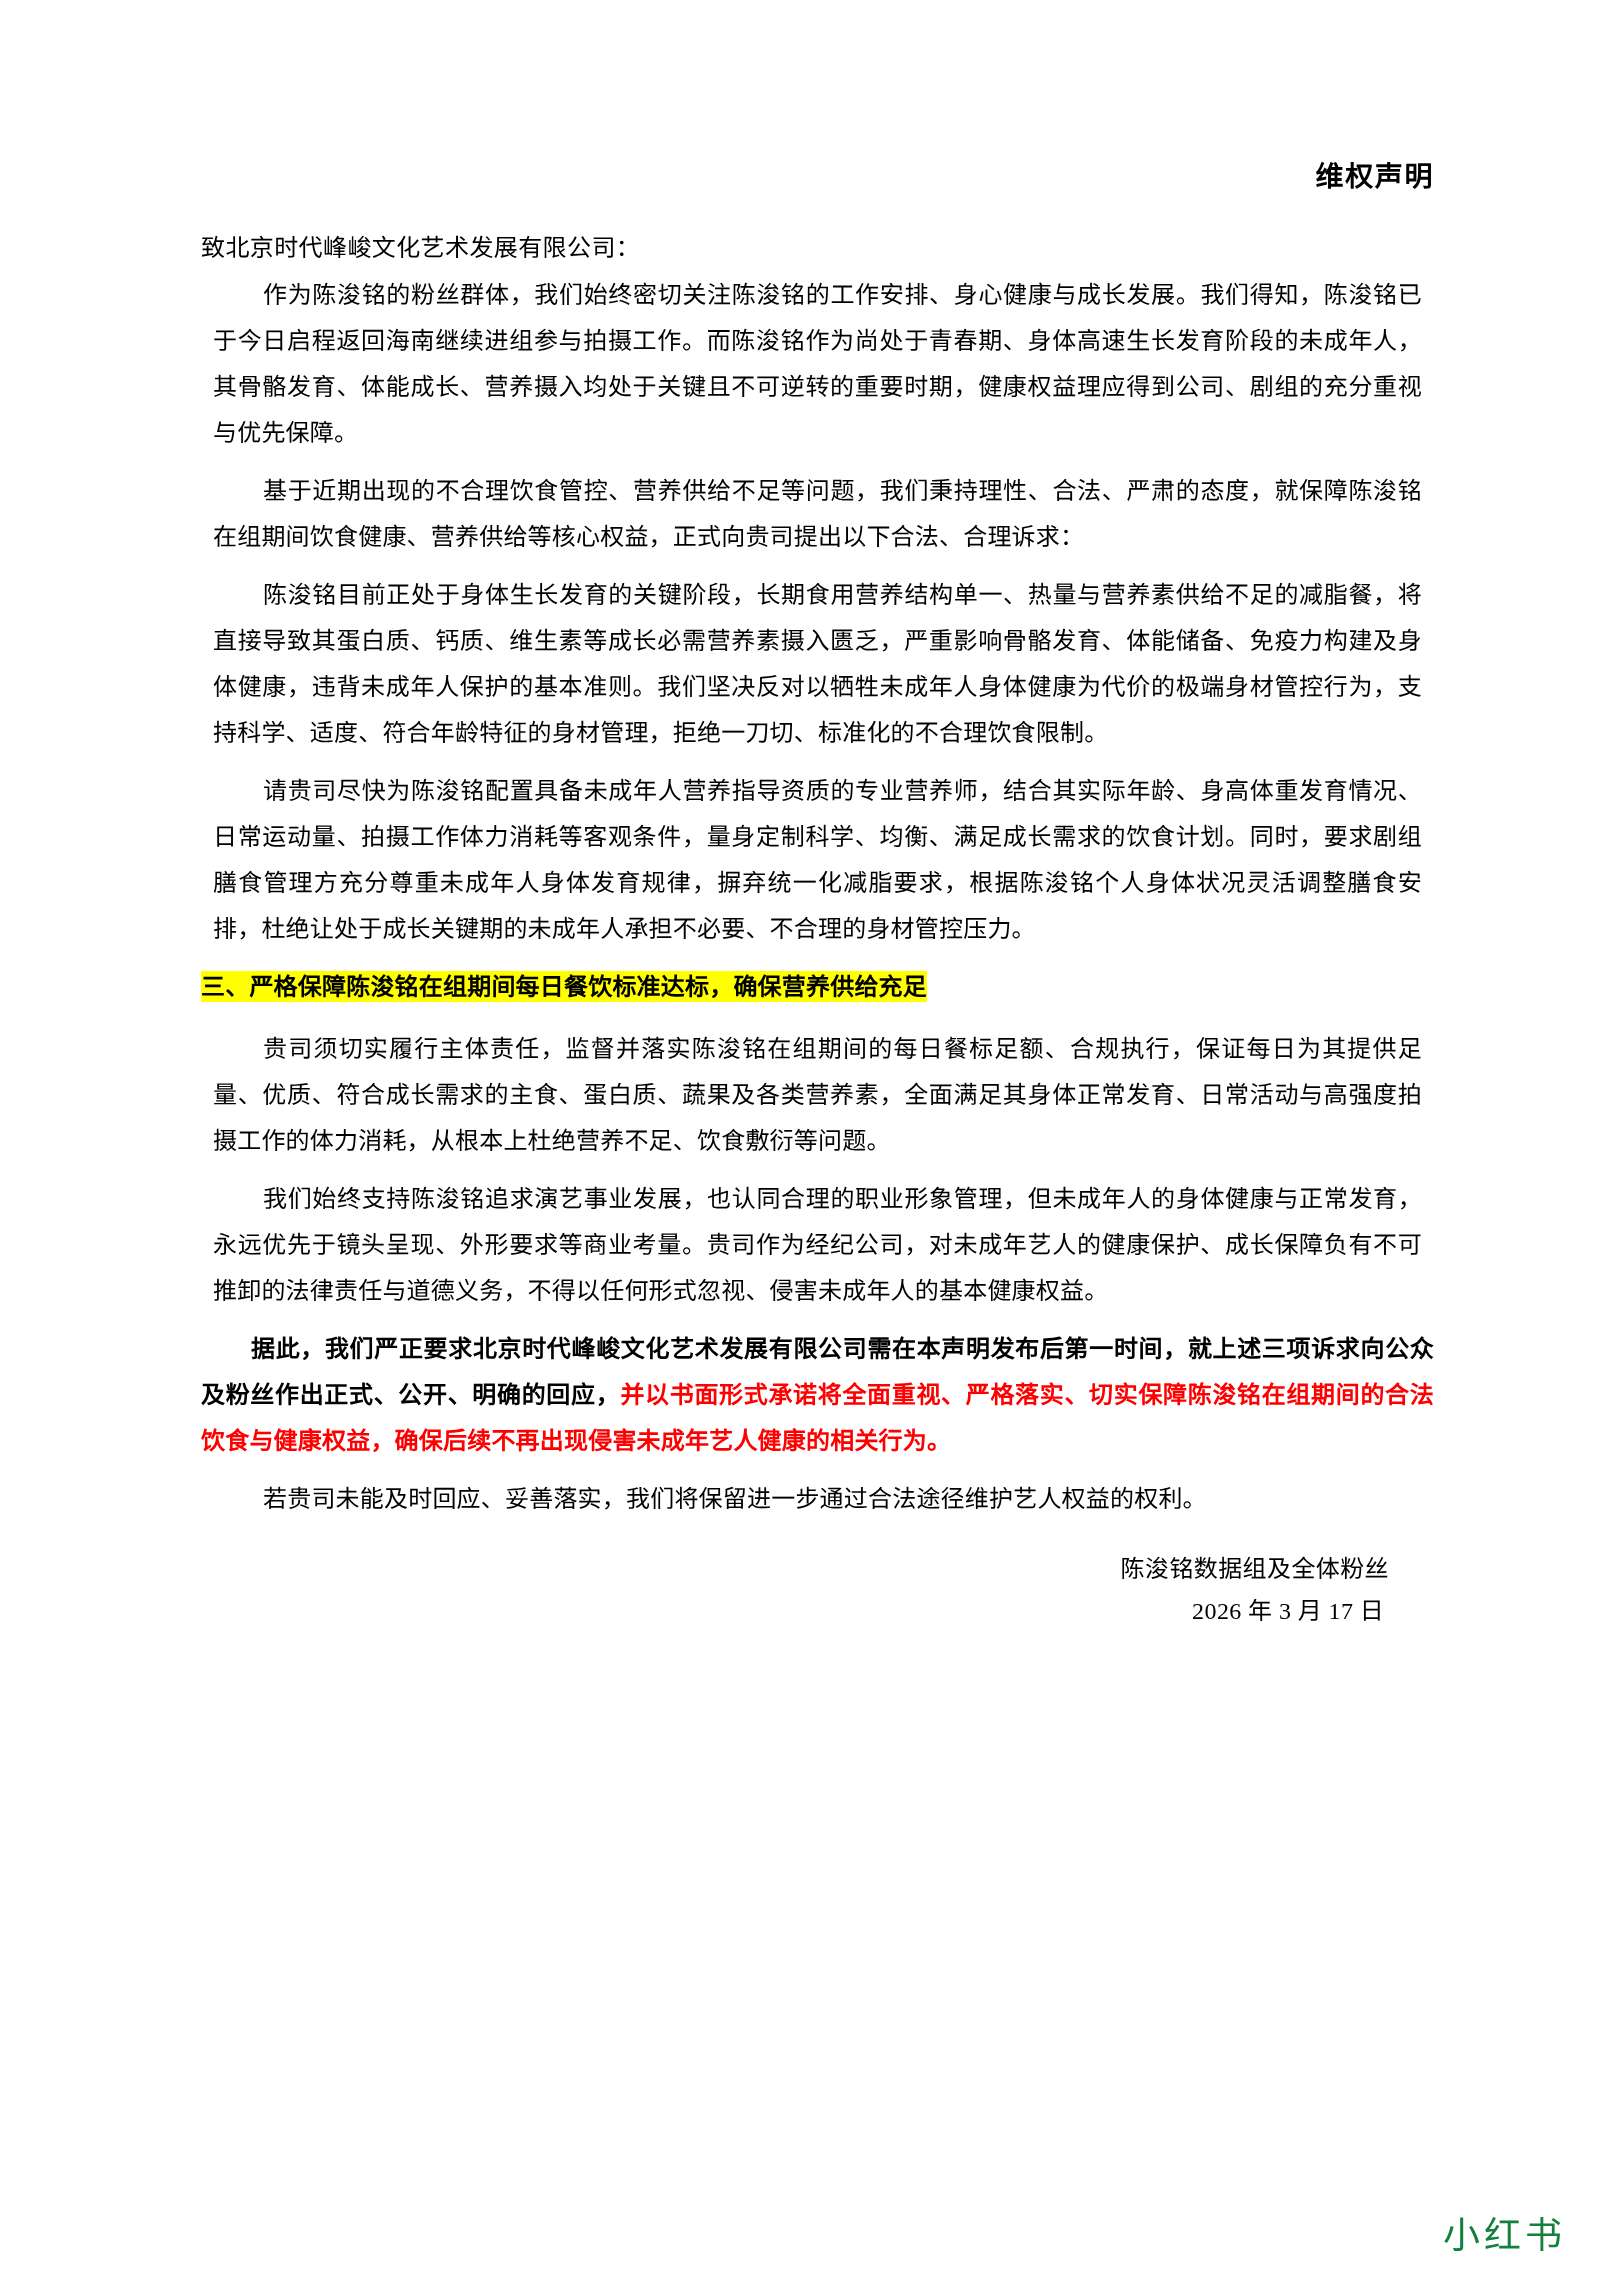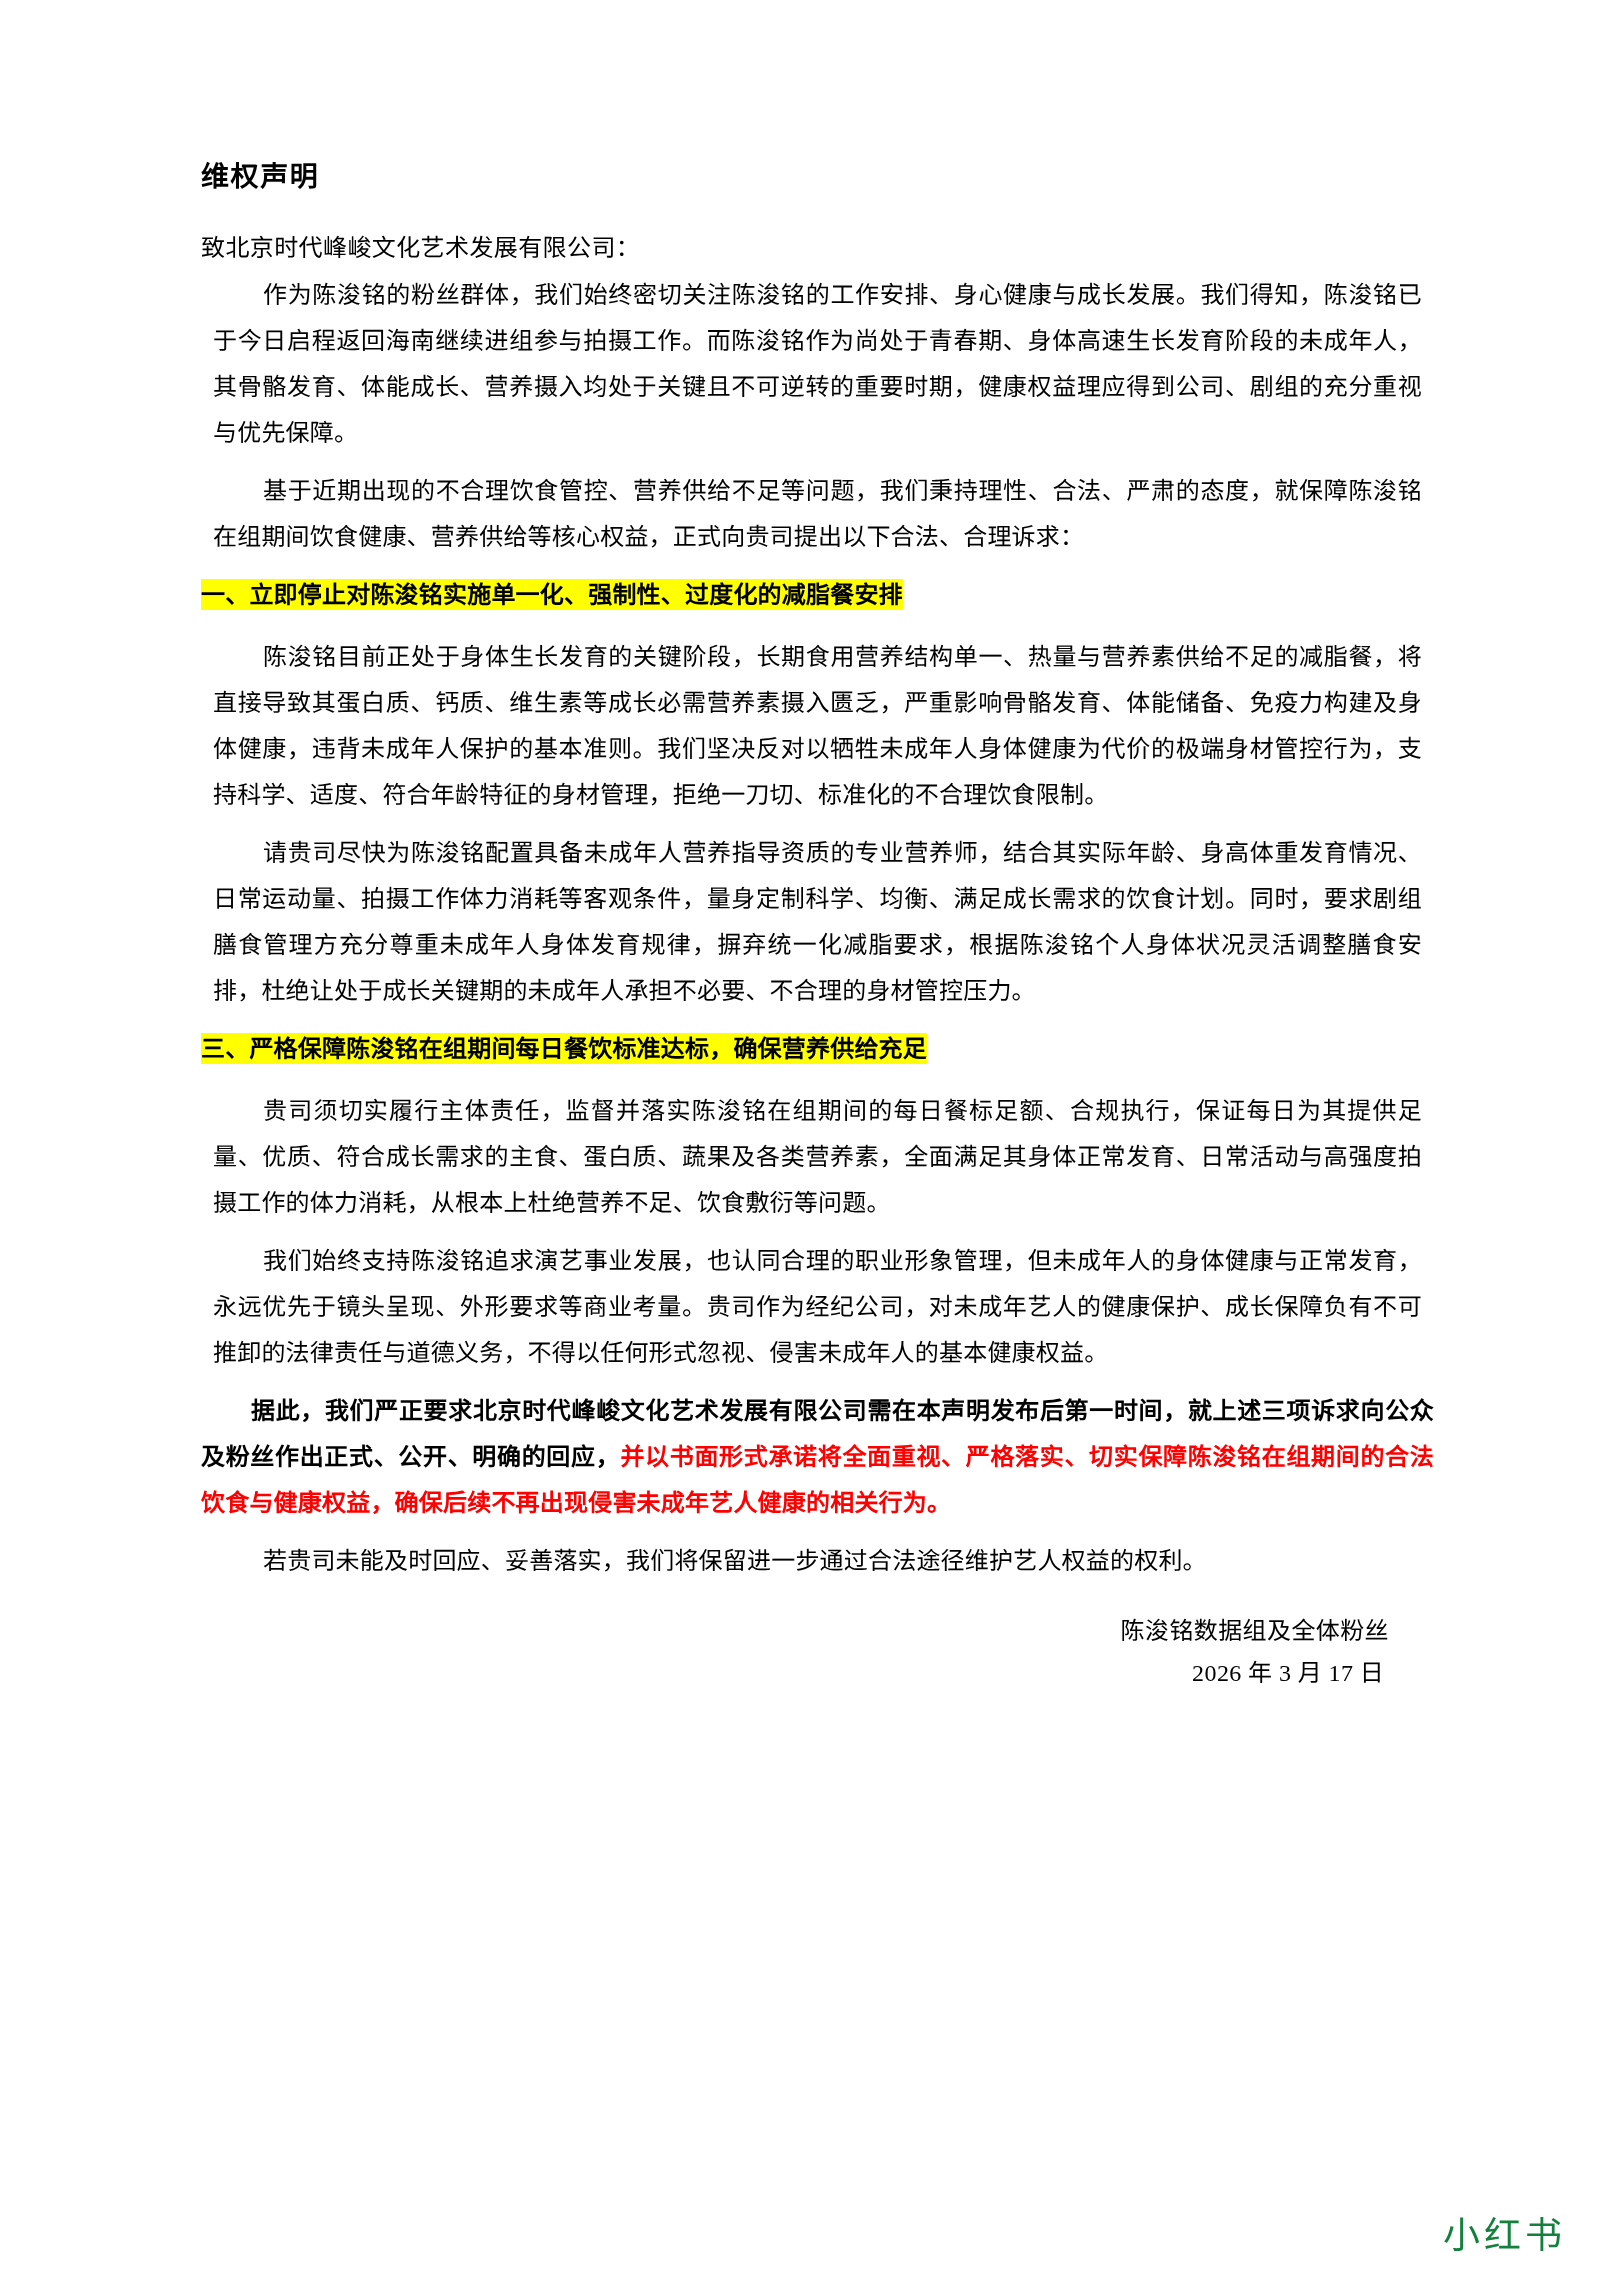--- a/index.html
+++ b/index.html
@@ -23,21 +23,21 @@
     height: 2295px;
     background: #ffffff;
   }
   .content {
     position: absolute;
     left: 201px;
     top: 154px;
     width: 1233px;
   }
   .doc-title {
-    text-align: left;
+    text-align: right;
     font-size: 28px;
     font-weight: bold;
     letter-spacing: 1.6px;
     margin: 0 0 42px 0;
     font-family: Liberation Serif, serif;
   }
   .salutation {
     font-size: 24px;
     line-height: 1.0;
     margin: 0 0 11.4px 0;
@@ -115,23 +115,20 @@
   <div class="content">
 
     <h1 class="doc-title">维权声明</h1>
 
     <div class="salutation">致北京时代峰峻文化艺术发展有限公司：</div>
 
     <p class="body-para">作为陈浚铭的粉丝群体，我们始终密切关注陈浚铭的工作安排、身心健康与成长发展。我们得知，陈浚铭已于今日启程返回海南继续进组参与拍摄工作。而陈浚铭作为尚处于青春期、身体高速生长发育阶段的未成年人，其骨骼发育、体能成长、营养摄入均处于关键且不可逆转的重要时期，健康权益理应得到公司、剧组的充分重视与优先保障。</p>
 
     <p class="body-para">基于近期出现的不合理饮食管控、营养供给不足等问题，我们秉持理性、合法、严肃的态度，就保障陈浚铭在组期间饮食健康、营养供给等核心权益，正式向贵司提出以下合法、合理诉求：</p>
 
-    <div class="heading-wrap">
-      <span class="heading-hl">一、立即停止对陈浚铭实施单一化、强制性、过度化的减脂餐安排</span>
-    </div>
 
     <p class="body-para">陈浚铭目前正处于身体生长发育的关键阶段，长期食用营养结构单一、热量与营养素供给不足的减脂餐，将直接导致其蛋白质、钙质、维生素等成长必需营养素摄入匮乏，严重影响骨骼发育、体能储备、免疫力构建及身体健康，违背未成年人保护的基本准则。我们坚决反对以牺牲未成年人身体健康为代价的极端身材管控行为，支持科学、适度、符合年龄特征的身材管理，拒绝一刀切、标准化的不合理饮食限制。</p>
 
 
     <p class="body-para">请贵司尽快为陈浚铭配置具备未成年人营养指导资质的专业营养师，结合其实际年龄、身高体重发育情况、日常运动量、拍摄工作体力消耗等客观条件，量身定制科学、均衡、满足成长需求的饮食计划。同时，要求剧组膳食管理方充分尊重未成年人身体发育规律，摒弃统一化减脂要求，根据陈浚铭个人身体状况灵活调整膳食安排，杜绝让处于成长关键期的未成年人承担不必要、不合理的身材管控压力。</p>
 
     <div class="heading-wrap">
       <span class="heading-hl">三、严格保障陈浚铭在组期间每日餐饮标准达标，确保营养供给充足</span>
     </div>
 

